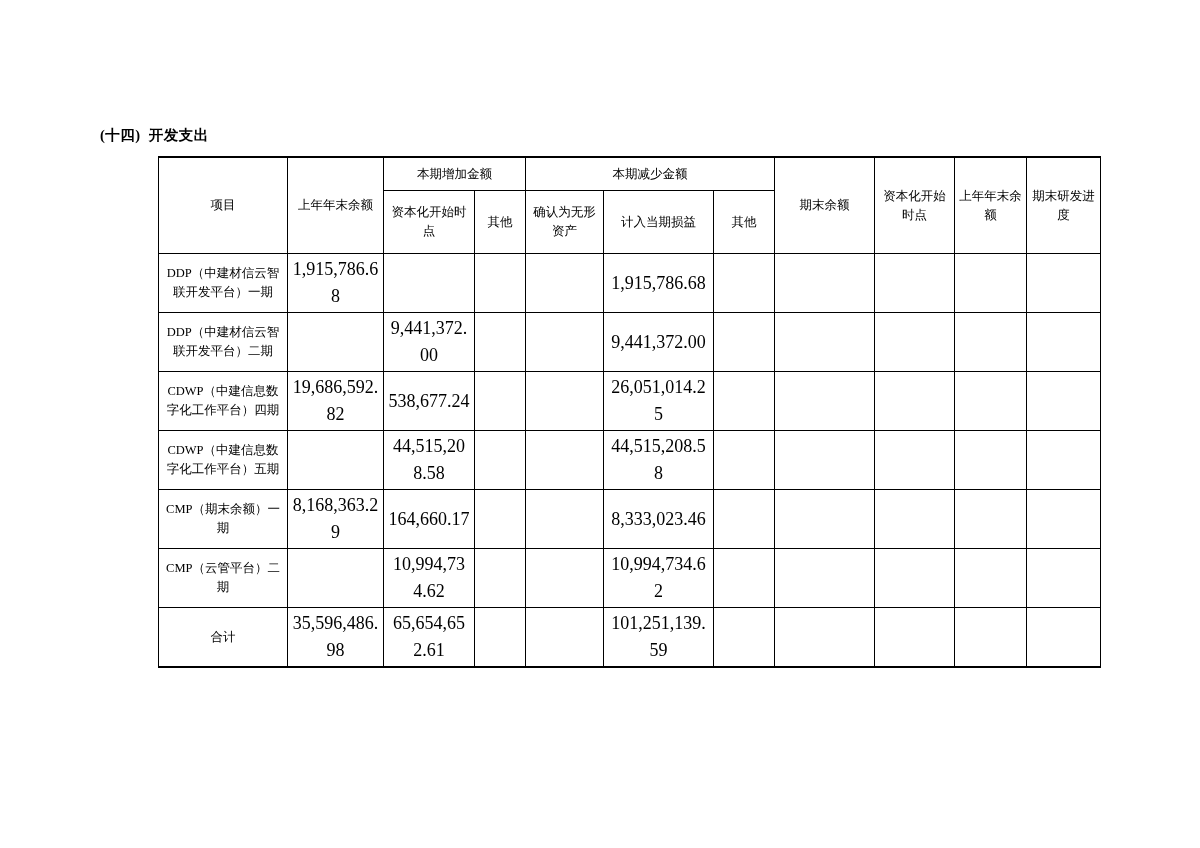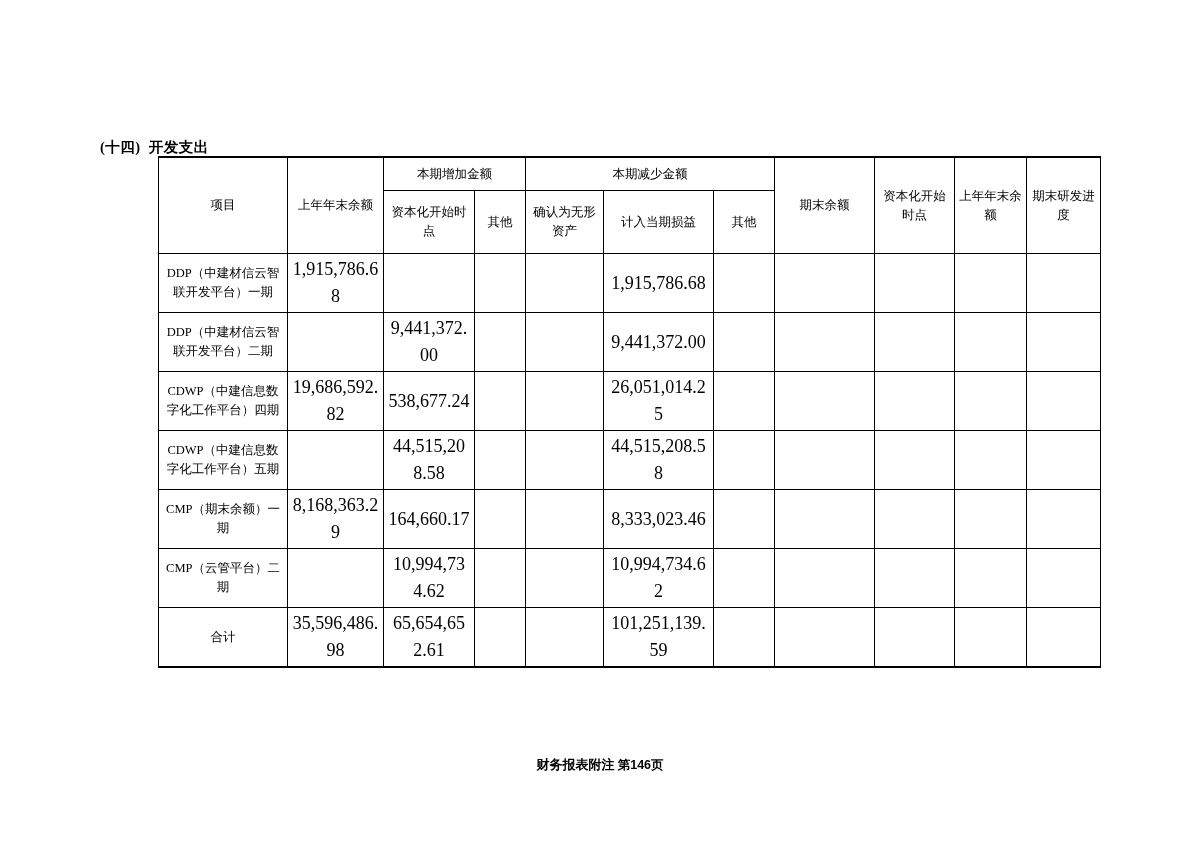--- a/index.html
+++ b/index.html
@@ -19,21 +19,21 @@
     position: absolute;
     left: 0; top: 0;
     width: 1200px;
     height: 848px;
   }
 
   
   .section-heading {
     position: absolute;
     left: 100px;
-    top: 138px;
+    top: 126px;
     font-size: 14.5px;
     font-weight: bold;
     letter-spacing: 0.5px;
     white-space: nowrap;
   }
   .section-heading .num {
     display: inline-block;
     margin-right: 8px;
   }
   .section-heading .ttl {
@@ -256,18 +256,14 @@
             <td class="num-cell"></td>
             <td class="num-cell"></td>
             <td></td>
             <td></td>
             <td></td>
           </tr>
         </tbody>
     </table>
   </div>
 
-  <div class="footer">
-    <span class="flabel">财务报表附注</span>
-    <span class="fbold">第146页</span>
-  </div>
 
 </div>
 
 </body></html>

